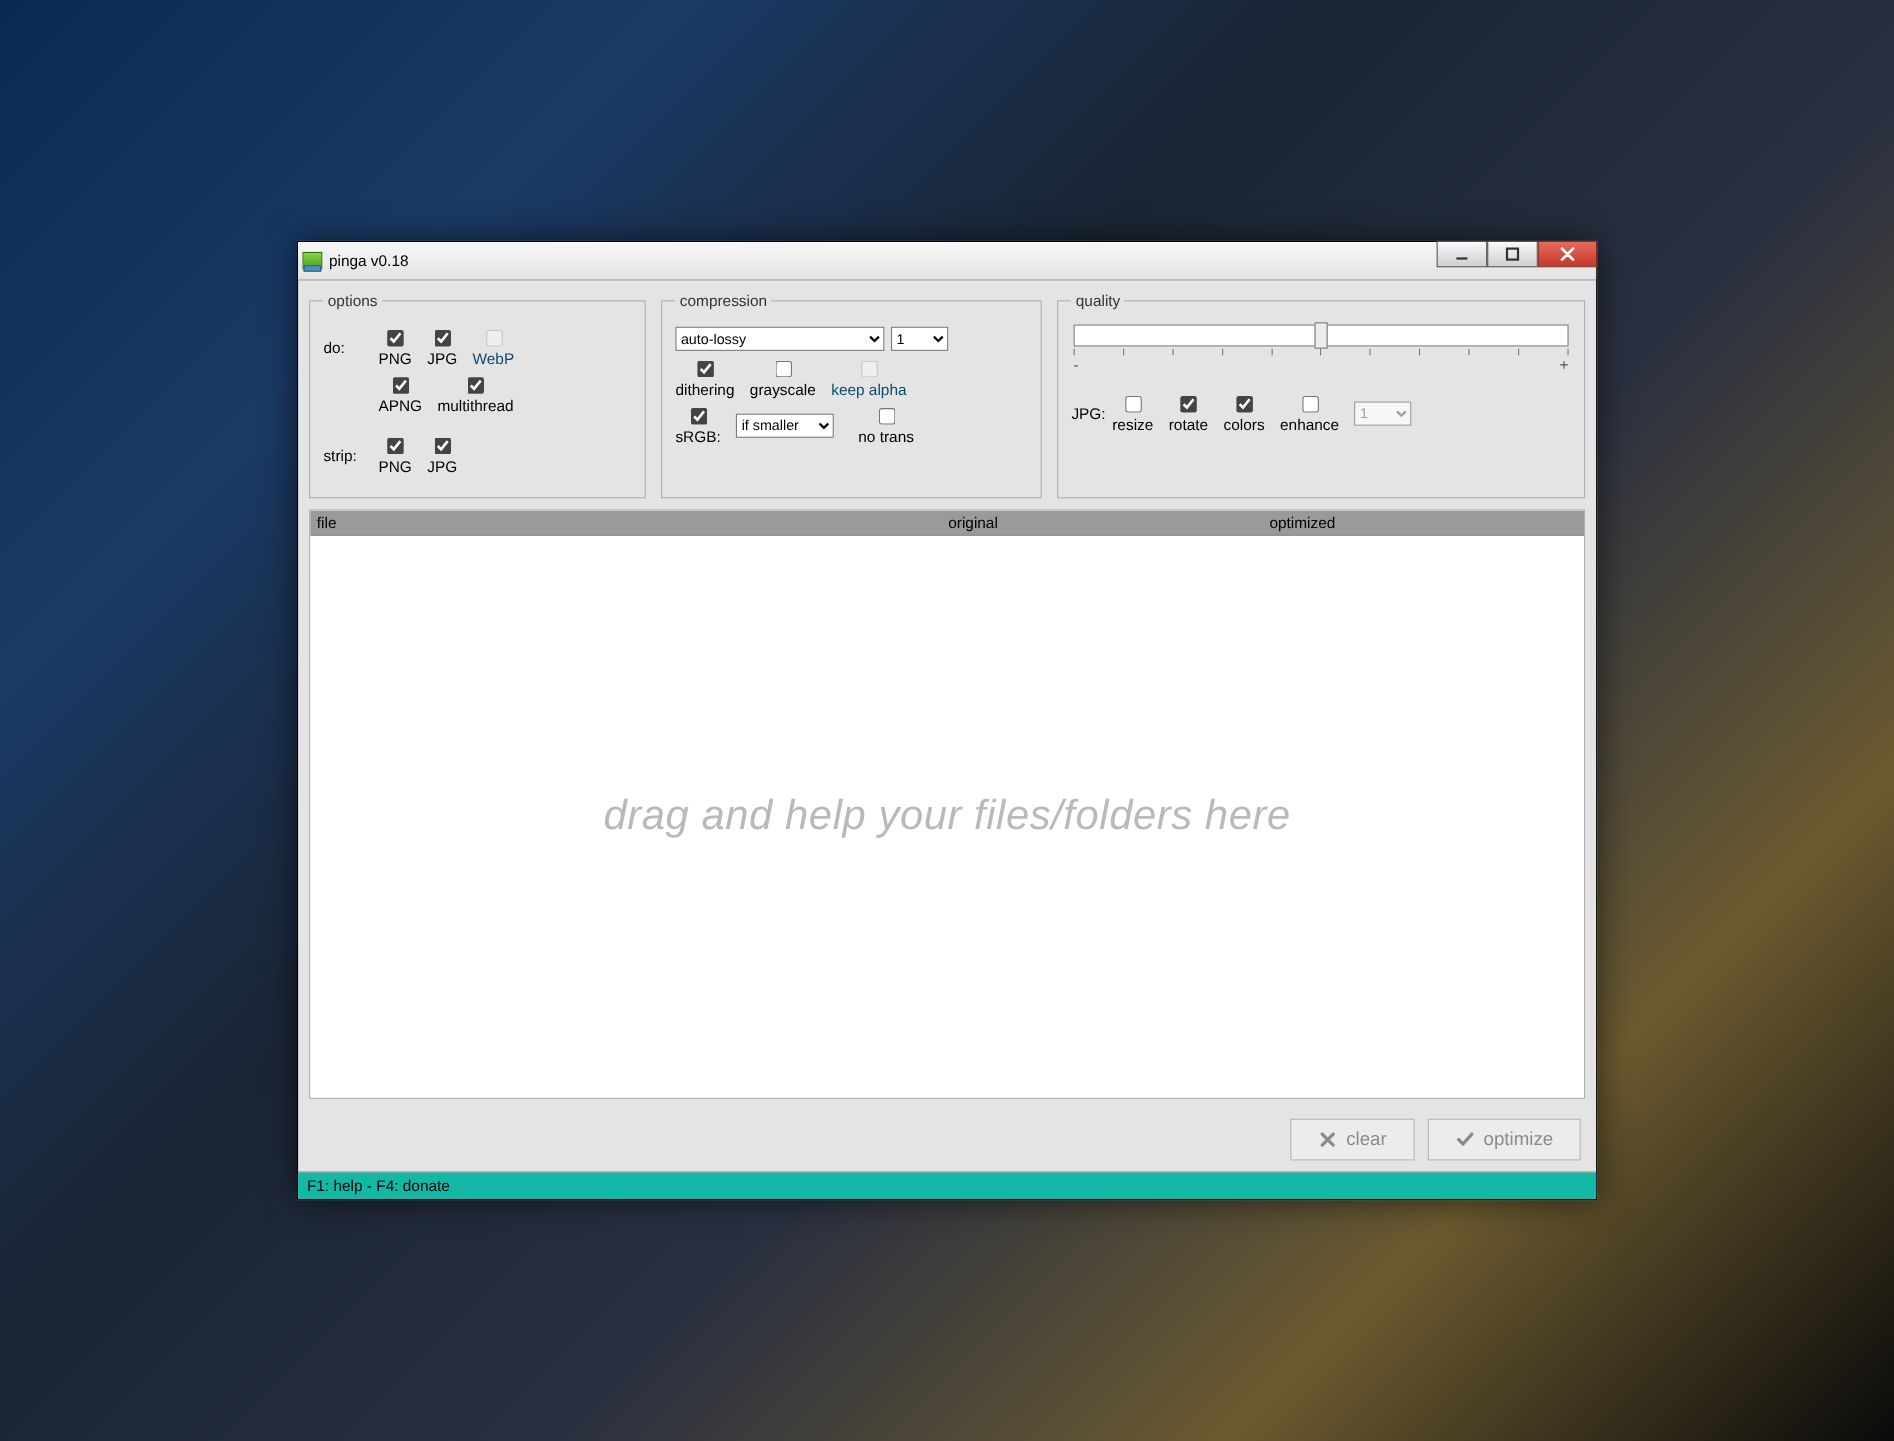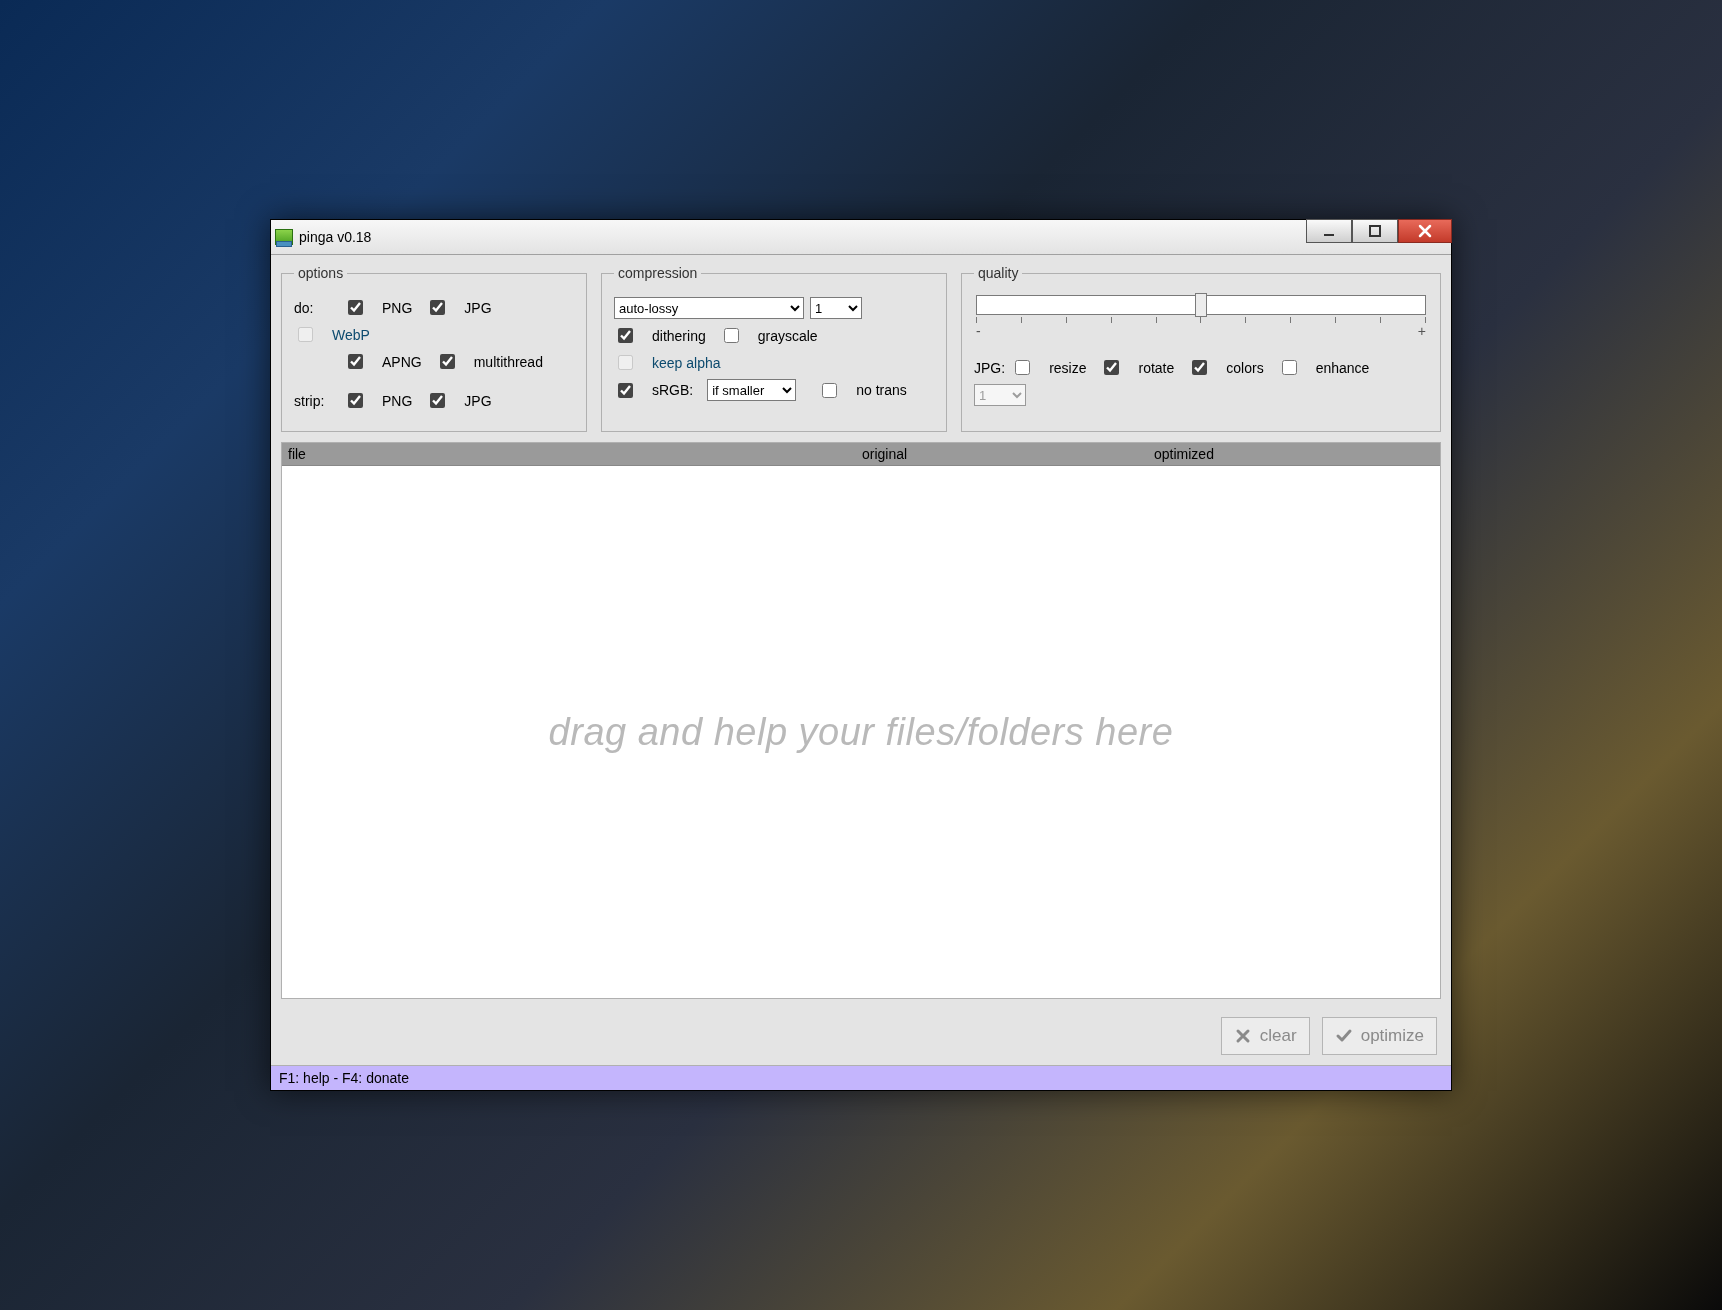--- a/index.html
+++ b/index.html
@@ -32,21 +32,21 @@
   fieldset.panel{
     flex:0 0 auto;border:1px solid #b0b0b0;padding:10px 12px 14px 12px;margin:0;
     background:#e4e4e4;
   }
   fieldset.panel legend{padding:0 4px;font-size:14px;color:#333;}
   .panel.options{width:280px;}
   .panel.compression{width:320px;}
   .panel.quality{flex:1;}
   .row{display:flex;align-items:center;gap:6px;margin:6px 0;flex-wrap:wrap;}
   .lbl{min-width:40px;margin-right:4px;}
-  label.ck{display:inline-flex;align-items:center;gap:16px;margin-right:8px;}
+  label.ck{display:inline-flex;align-items:center;gap:0;margin-right:8px;flex-direction:column;}
   input[type=checkbox]{width:15px;height:15px;accent-color:#444;}
   input[type=checkbox]:disabled + span,.disabled{color:#0c4a6e;}
   select{font-size:13px;background:#fff;border:1px solid #7a7a7a;height:22px;}
   select.wide{width:190px;}
   select.narrow{width:52px;}
   select.mid{width:89px;}
   
   .slider-track{
     position:relative;height:18px;border:1px solid #7a7a7a;background:#fff;margin:4px 2px 0 2px;
   }
@@ -61,26 +61,26 @@
   .filelist{flex:1;border:1px solid #b0b0b0;background:#fff;display:flex;flex-direction:column;overflow:hidden;}
   .headerrow{display:flex;background:#9a9a9a;color:#000;height:22px;align-items:center;border-bottom:1px solid #888;}
   .headerrow .col{padding:0 6px;font-size:14px;}
   .col.file{flex:1;}
   .col.original{width:280px;}
   .col.optimized{width:280px;}
   .dropzone{flex:1;display:flex;align-items:center;justify-content:center;}
   .droptext{font-size:38px;font-style:italic;color:#b9b9b9;font-weight:400;letter-spacing:.5px;}
   
   .bottombar{display:flex;justify-content:flex-end;gap:12px;padding:8px 4px 10px 4px;}
-  .btn{display:inline-flex;align-items:center;gap:8px;padding:8px 12px;border:1px solid #b5b5b5;
+  .btn{display:inline-flex;align-items:center;gap:8px;padding:8px 24px;border:1px solid #b5b5b5;
     background:#ececec;color:#8a8a8a;font-size:17px;}
   .btn svg{width:18px;height:18px;}
   
   .statusbar{height:24px;border-top:1px solid #b0b0b0;display:flex;align-items:center;padding:0 8px;
-    font-size:14px;background:#c4b5fd;}
+    font-size:14px;background:#14b8a6;}
 </style>
 </head>
 <body>
 
 <div class="window">
   <div class="titlebar">
     <span class="icon"></span>
     <span class="title">pinga v0.18</span>
     <div class="winbtns">
       <div class="winbtn">

